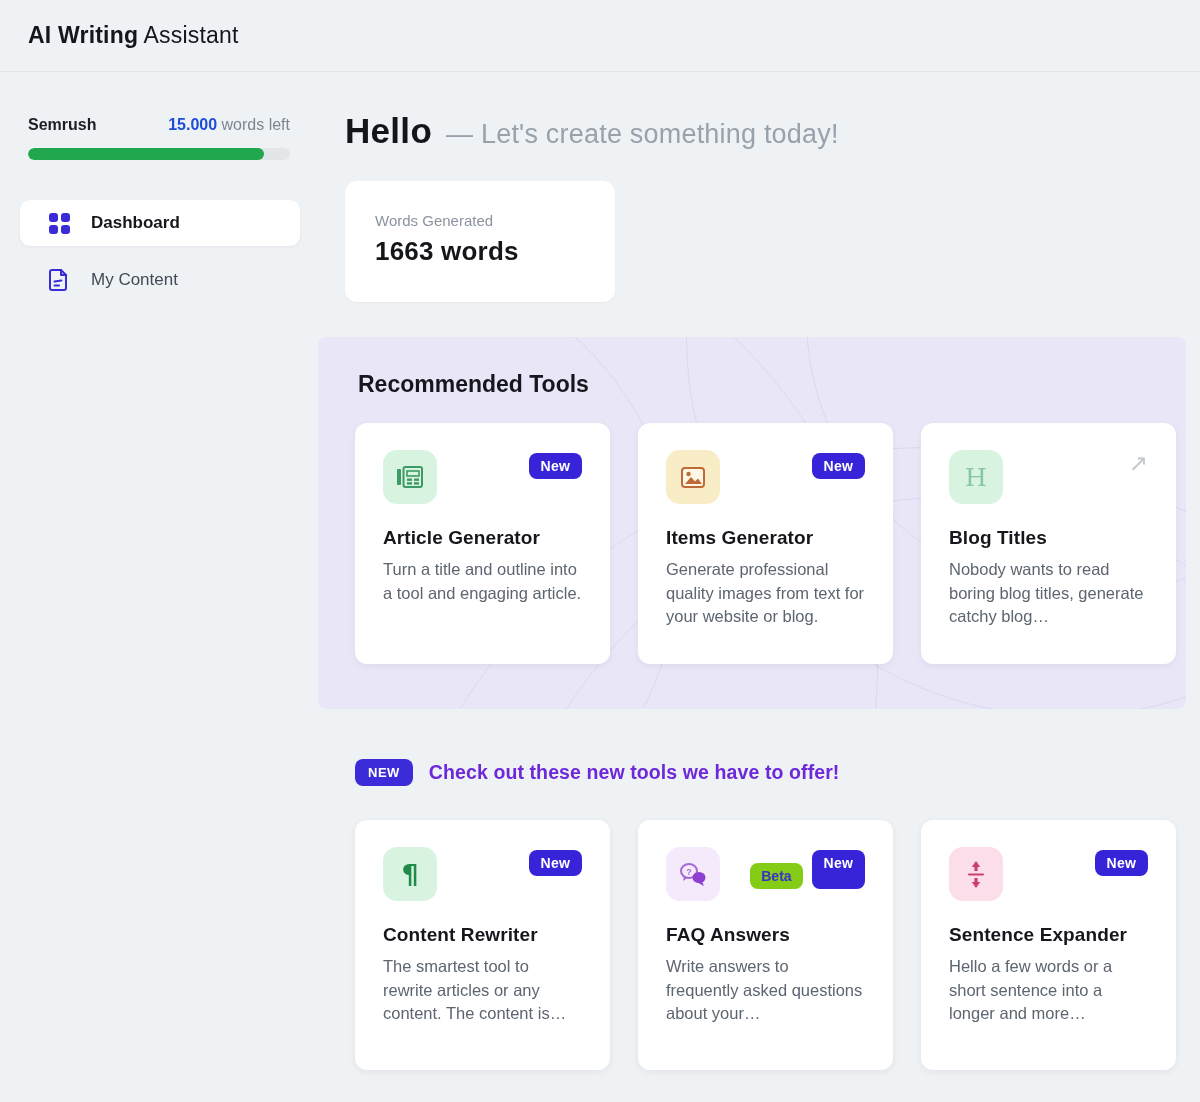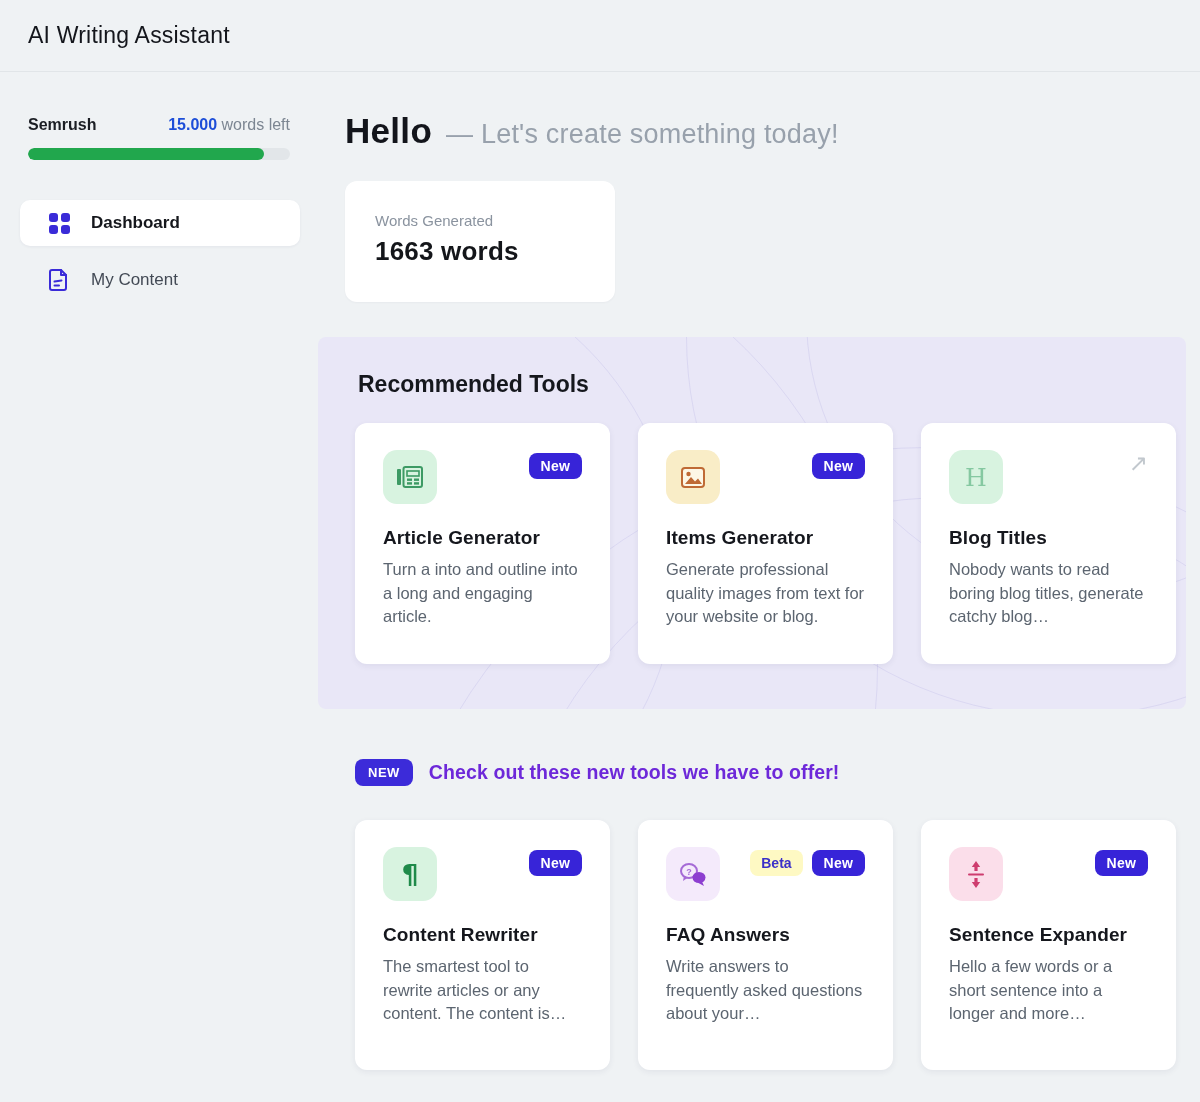--- a/index.html
+++ b/index.html
@@ -13,21 +13,21 @@
   }
   
   .header {
     height:72px;
     display:flex; align-items:center;
     padding-left:28px;
     border-bottom:1px solid #e1e5e8;
     background:#eff2f4;
   }
   .header-title { font-size:23px; color:#14161c; letter-spacing:.2px; }
-  .header-title b { font-weight:400; }
+  .header-title b { font-weight:700; }
   .header-title span.light { font-weight:400; }
 
   
   .layout { display:flex; }
   .sidebar { width:318px; flex:0 0 318px; padding:44px 18px 0 28px; }
   .main { flex:1; padding-right:14px; }
 
   
   .plan-row { display:flex; justify-content:space-between; align-items:baseline; width:262px; }
   .plan-name { font-weight:700; font-size:16px; color:#1b1e24; }
@@ -89,22 +89,22 @@
   }
   .tool-card.rec { height:241px; }
   .tool-card.new { height:250px; }
   .card-top { display:flex; justify-content:space-between; align-items:flex-start; }
   .icon-sq { width:54px; height:54px; border-radius:14px; display:flex; align-items:center; justify-content:center; }
   .badge-new {
     background:#3724d8; color:#fff; font-weight:700; font-size:14px;
     padding:5px 12px; border-radius:8px; margin-top:3px; letter-spacing:.2px;
   }
   .badge-beta {
-    background:#fef9c3; color:#3b30c8; font-weight:700; font-size:14px;
-    padding:5px 11px; border-radius:8px; margin-top:3px;
+    background:#84cc16; color:#3b30c8; font-weight:700; font-size:14px;
+    padding:5px 11px; border-radius:8px; margin-top:16px;
   }
   .badge-group { display:flex; gap:9px; }
   .card-arrow { font-size:23px; color:#c2c8ce; margin-top:2px; line-height:1; }
   .card-title { font-size:19px; font-weight:700; color:#15171d; margin-top:23px; letter-spacing:.1px; }
   .card-desc { font-size:16.5px; color:#5c6570; margin-top:9px; line-height:1.43; }
 
   
   .callout { display:flex; align-items:center; gap:16px; margin:50px 0 0 37px; }
   .callout-badge {
     background:#3c2bd9; color:#fff; font-size:13px; font-weight:700;
@@ -203,21 +203,21 @@
                 <rect x="10" y="5" width="12" height="5" fill="none" stroke="#3d9a64" stroke-width="1.6"></rect>
                 <rect x="10" y="12.5" width="5" height="2.4" fill="#3d9a64"></rect>
                 <rect x="17" y="12.5" width="5" height="2.4" fill="#3d9a64"></rect>
                 <rect x="10" y="16.2" width="5" height="2.4" fill="#3d9a64"></rect>
                 <rect x="17" y="16.2" width="5" height="2.4" fill="#3d9a64"></rect>
               </svg>
             </div>
             <span class="badge-new">New</span>
           </div>
           <div class="card-title">Article Generator</div>
-          <div class="card-desc">Turn a into and outline into a long and engaging article.</div>
+          <div class="card-desc">Turn a title and outline into a tool and engaging article.</div>
         </div>
 
         <div class="tool-card rec">
           <div class="card-top">
             <div class="icon-sq" style="background:#f9edc7">
               <svg width="24" height="21" viewBox="0 0 24 21">
                 <rect x="1" y="1" width="22" height="19" rx="3" fill="#fdf7e6" stroke="#bf6a35" stroke-width="2"></rect>
                 <circle cx="7.5" cy="7" r="2.2" fill="#bf6a35"></circle>
                 <path d="M4 17 L10 10 L14 14.5 L17 11.5 L21 17 Z" fill="#bf6a35"></path>
               </svg>

